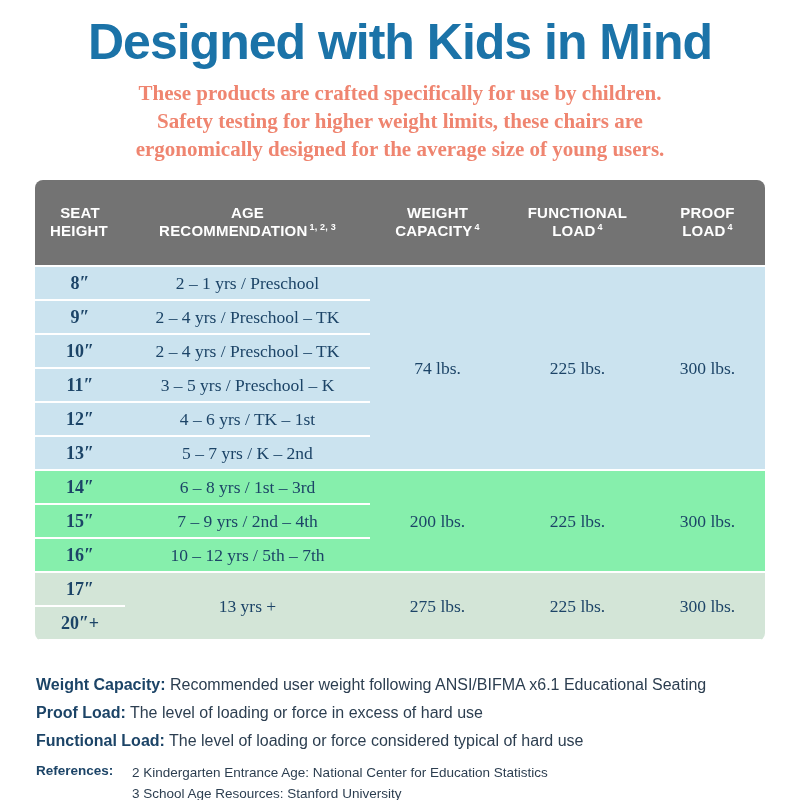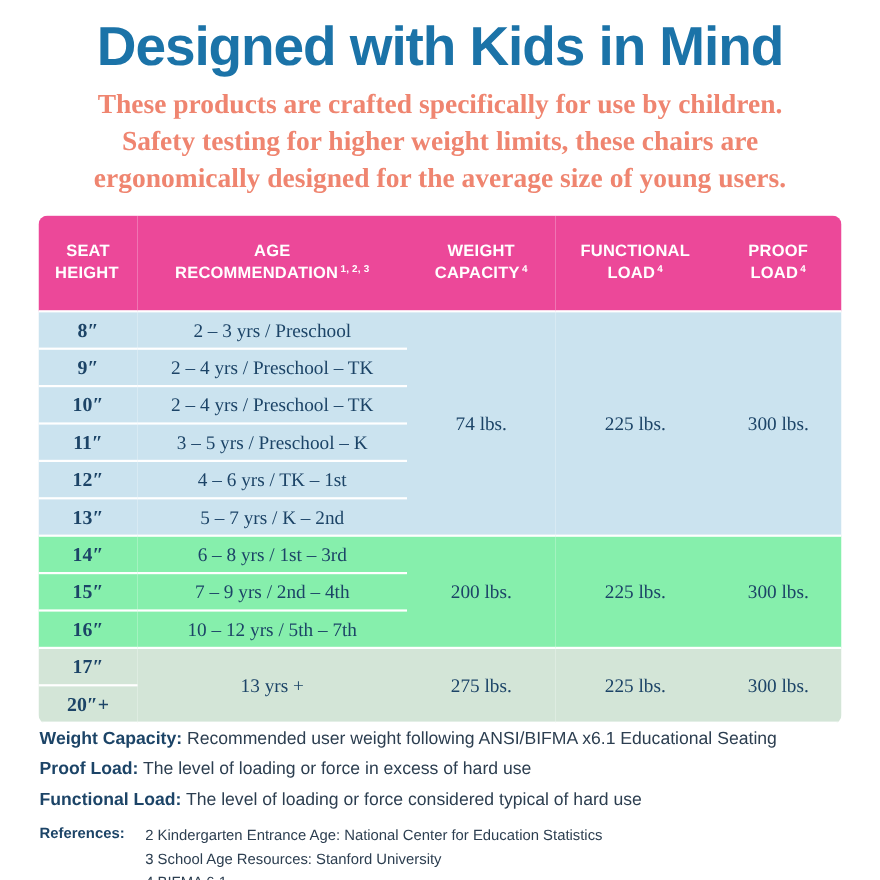--- a/index.html
+++ b/index.html
@@ -17,39 +17,39 @@
     line-height: 1.05;
     font-weight: 700;
     letter-spacing: -1px;
   }
 
   .subtitle {
     margin-top: 10px;
     text-align: center;
     font-family: "Liberation Serif", serif;
     font-weight: 700;
-    font-size: 25px;
+    font-size: 21px;
     line-height: 1.35;
     color: #ef8570;
   }
   .sub-line { display: block; }
 
   .table-wrap {
     width: 730px;
     margin: 16px auto 0 auto;
     border-radius: 8px;
     overflow: hidden;
   }
   table.spec-table {
     width: 100%;
     border-collapse: collapse;
     table-layout: fixed;
   }
   thead th {
-    background: #ec4899;
+    background: #737373;
     color: #ffffff;
     font-size: 15px;
     font-weight: 700;
     line-height: 1.25;
     padding: 24px 4px;
     vertical-align: middle;
     border-bottom: 2px solid #ffffff;
     letter-spacing: 0.2px;
   }
   .h-line { display: block; white-space: nowrap; }
@@ -63,21 +63,21 @@
     font-family: "Liberation Serif", serif;
     font-size: 17.5px;
     color: #1c4467;
     padding: 0 4px;
   }
   .band-blue td   { background: #cbe3ef; }
   .band-salmon td { background: #86efac; }
   .band-green td  { background: #d3e5d7; }
   td.seat { font-weight: 700; font-size: 18px; }
 
-  .notes { margin: 2px 36px 0 36px; }
+  .notes { margin: 32px 36px 0 36px; }
   .note {
     margin: 0 0 4px 0;
     font-size: 16px;
     line-height: 1.5;
     color: #2c3e50;
   }
   .note-label { color: #1c4467; font-weight: 700; }
 
   .refs {
     display: flex;
@@ -136,21 +136,21 @@
           <th>
             <span class="h-line">PROOF</span>
             <span class="h-line"><span>LOAD</span><sup class="h-sup">4</sup></span>
           </th>
         </tr>
       </thead>
 
       <tbody class="band band-blue">
         <tr>
           <td class="seat">8″</td>
-          <td class="age">2 – 3 yrs / Preschool</td>
+          <td class="age">2 – 1 yrs / Preschool</td>
           <td class="val" rowspan="6">74 lbs.</td>
           <td class="val" rowspan="6">225 lbs.</td>
           <td class="val" rowspan="6">300 lbs.</td>
         </tr>
         <tr>
           <td class="seat">9″</td>
           <td class="age">2 – 4 yrs / Preschool – TK</td>
         </tr>
         <tr>
           <td class="seat">10″</td>

